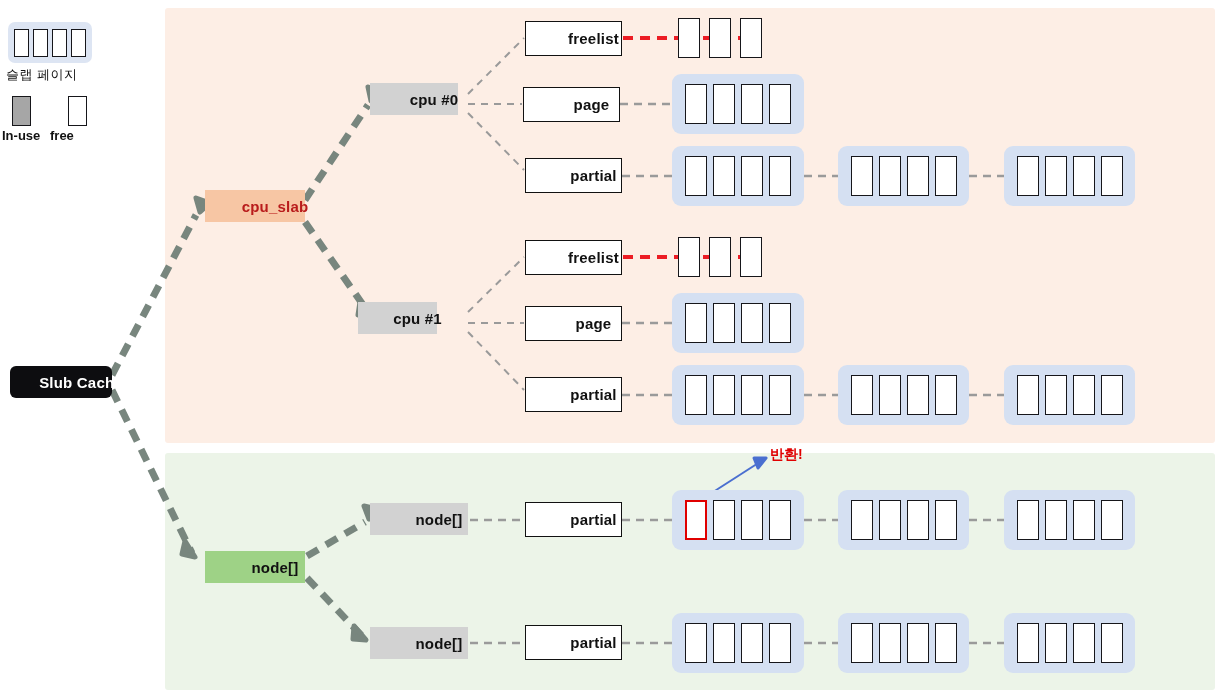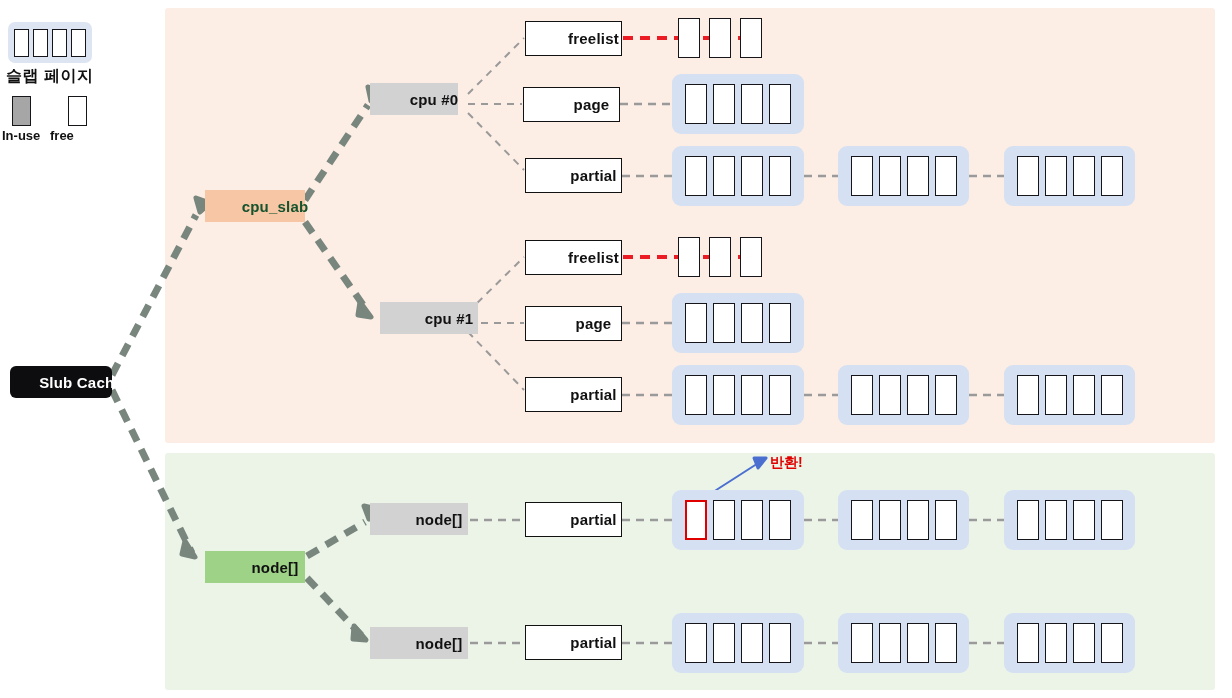--- a/index.html
+++ b/index.html
@@ -35,21 +35,21 @@
     align-items: center;
     justify-content: center;
     font-weight: bold;
     font-size: 15px;
     letter-spacing: .2px;
     box-sizing: border-box;
     white-space: nowrap;
     padding-left: 40px;
   }
   .box-root    { background:#0d0d10; color:#ffffff; font-size:15px;border-radius:6px; }
-  .box-cpuslab { background:#f7c6a4; color:#14532d; }
+  .box-cpuslab { background:#f7c6a4; color:#b91c1c; }
   .box-node    { background:#9ed286; color:#111111; }
   .box-gray    { background:#d2d2d2; color:#111111; }
   .box-white   { background:#ffffff; color:#111111; border:1.6px solid #111111; }
 
   
   .slabpage {
     position: absolute;
     background: #d5e0f2;
     border-radius: 9px;
     display: flex;
@@ -80,39 +80,38 @@
   #legend { position: absolute; left: 0; top: 0; width: 160px; }
   .legend-page {
     position: absolute; left: 8px; top: 22px;
     width: 84px; height: 41px;
     background: #dde5f3; border-radius: 7px;
     display: flex; align-items: center; justify-content: center; gap: 4px;
   }
   .legend-page .obj { width: 15px; height: 28px; border-width: 1.6px; }
   .legend-caption {
     position: absolute; left: 6px; top: 66px;
-    font-size: 16px; font-weight: bold; color: #111111;
+    font-size: 13px; font-weight: normal; color: #111111;
     letter-spacing: .5px;
   }
   .legend-sw {
     position: absolute; width: 19px; height: 30px;
     border: 1.8px solid #16161a; box-sizing: border-box; background:#ffffff;
   }
   .legend-sw.gray { background:#a6a6a6; }
   .legend-lab {
     position: absolute; font-size: 13px; font-weight: bold; color:#111111;
   }
 
   .anno {
     position: absolute;
     color: #e00000;
     font-weight: bold;
     font-size: 14px;
     white-space: nowrap;
-    margin-top: 8px;
   }
 </style>
 </head>
 <body>
 
 <div id="stage">
 
   <div class="panel" id="panel-cpu"></div>
   <div class="panel" id="panel-node"></div>
 
@@ -225,21 +224,21 @@
     <div class="obj"></div>
       <div class="obj"></div>
   </div>
   <div class="slabpage" style="left:1004px; top:146px; width:131px; height:60px;">
     <div class="obj"></div>
       <div class="obj"></div>
     <div class="obj"></div>
       <div class="obj"></div>
   </div>
 
-  <div class="box box-gray" style="left:380px; top:302px; width:98px; height:32px;">cpu #1</div>
+  <div class="box box-gray" style="left:358px; top:302px; width:79px; height:32px;">cpu #1</div>
 
   <div class="box box-white" style="left:525px; top:240px; width:97px; height:35px;">freelist</div>
   <div class="freeobjs" style="left:678px; top:237px;">
     <div class="obj"></div>
     <div class="obj"></div>
     <div class="obj"></div>
   </div>
 
   <div class="box box-white" style="left:525px; top:306px; width:97px; height:35px;">page</div>
   <div class="slabpage" style="left:672px; top:293px; width:132px; height:60px;">

